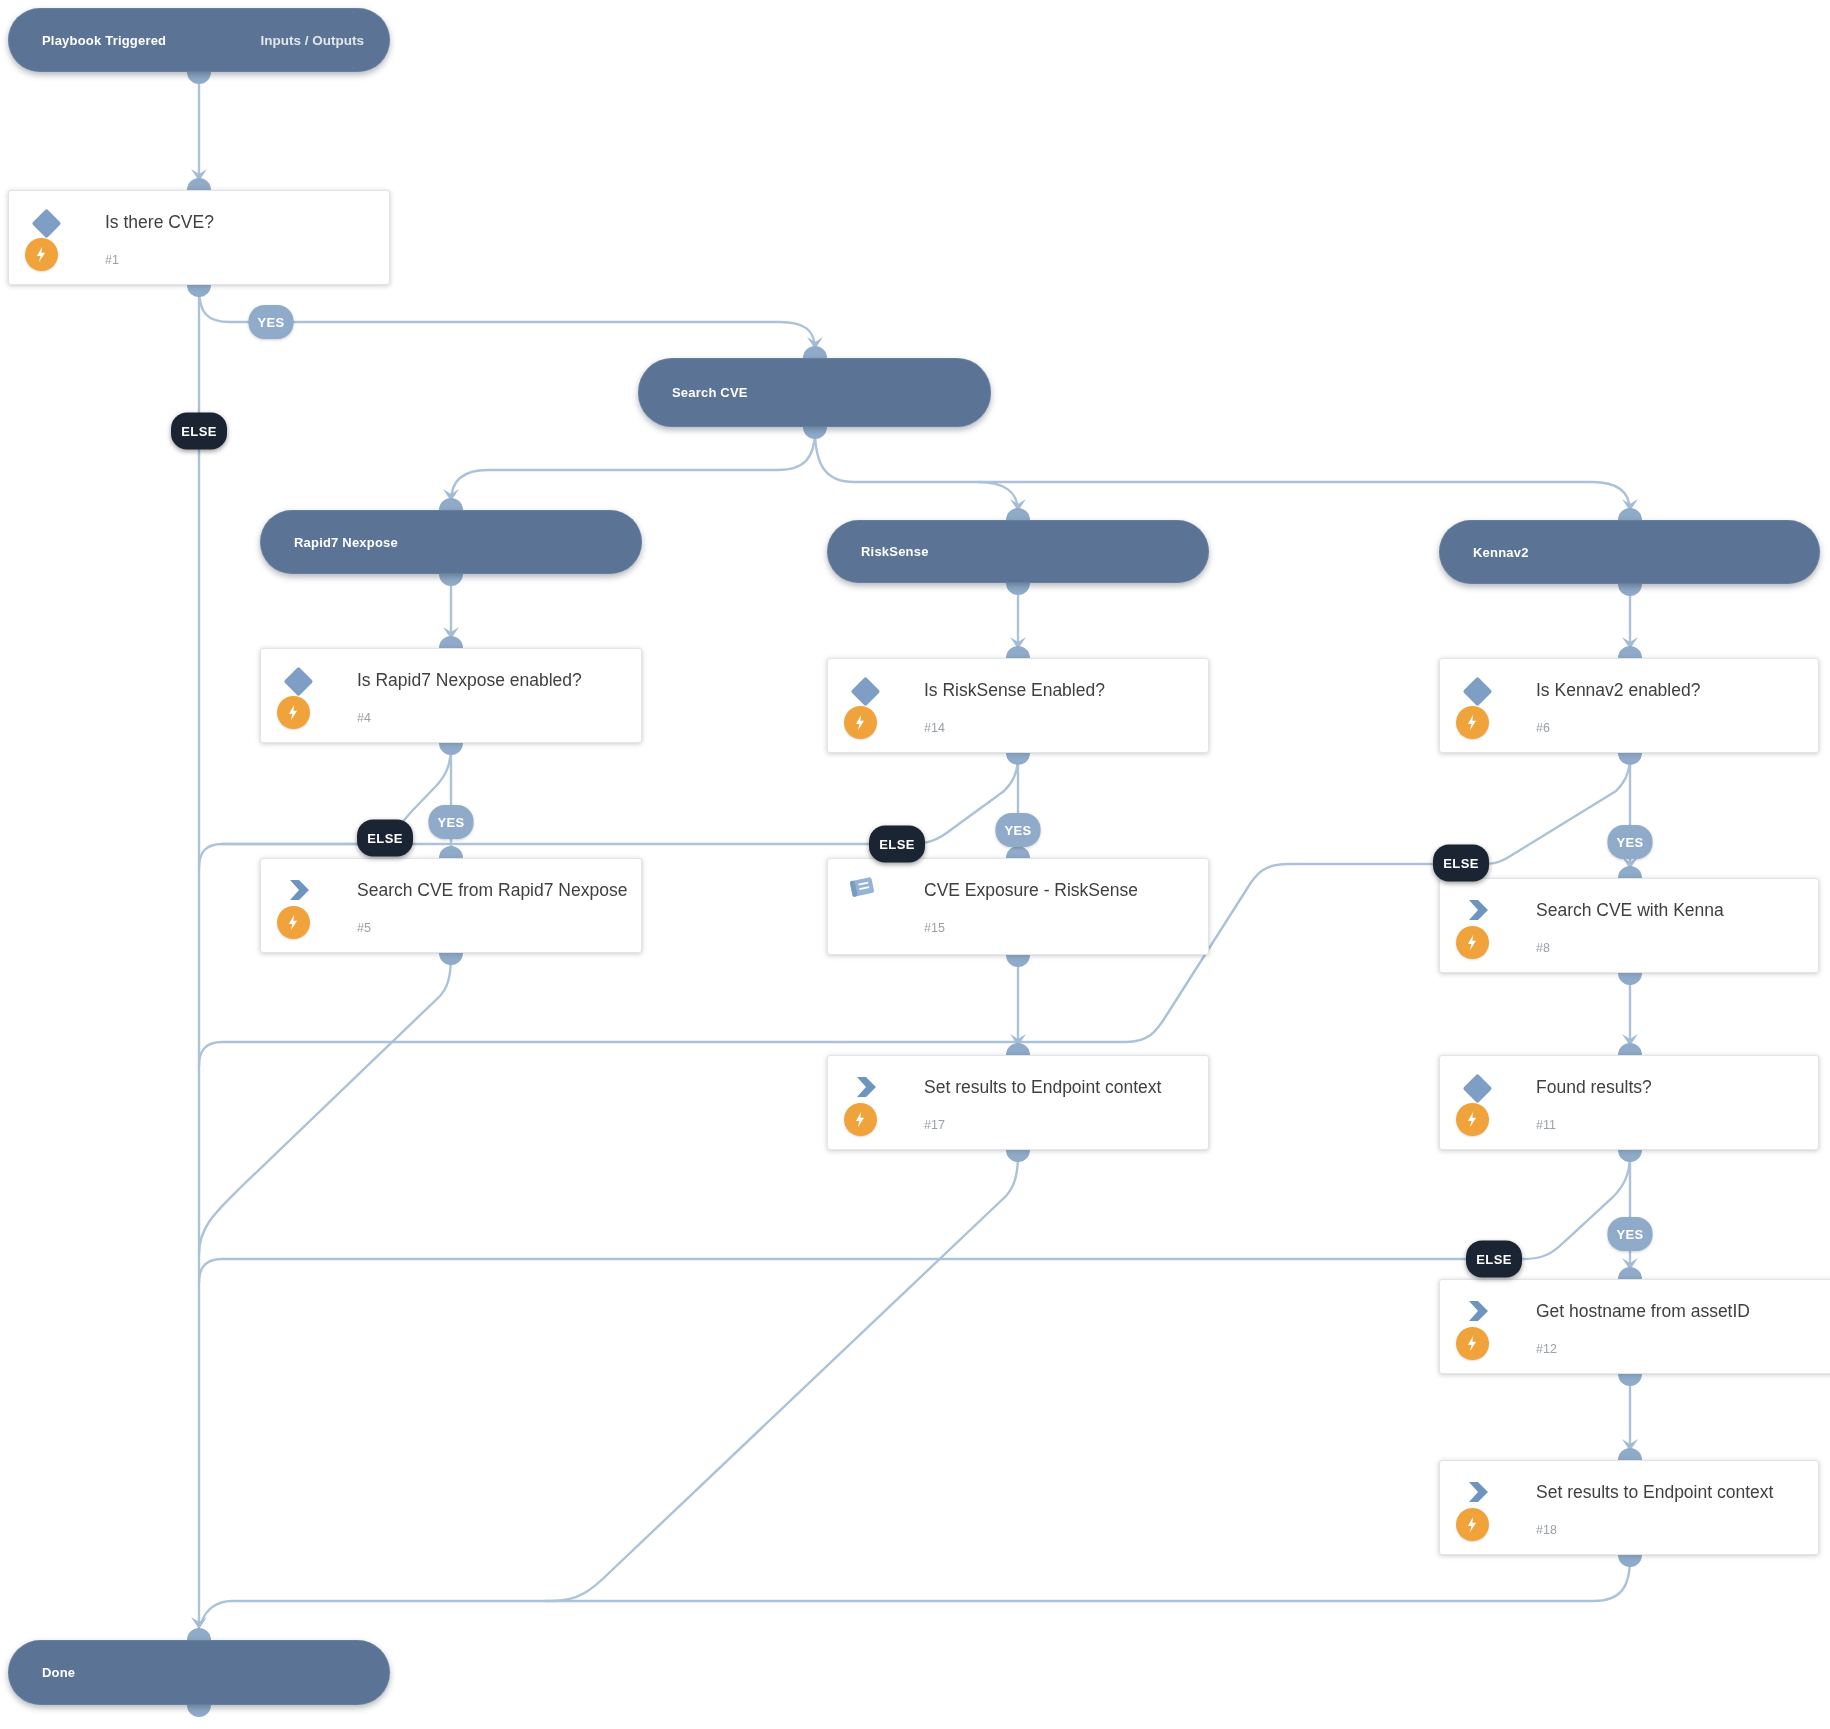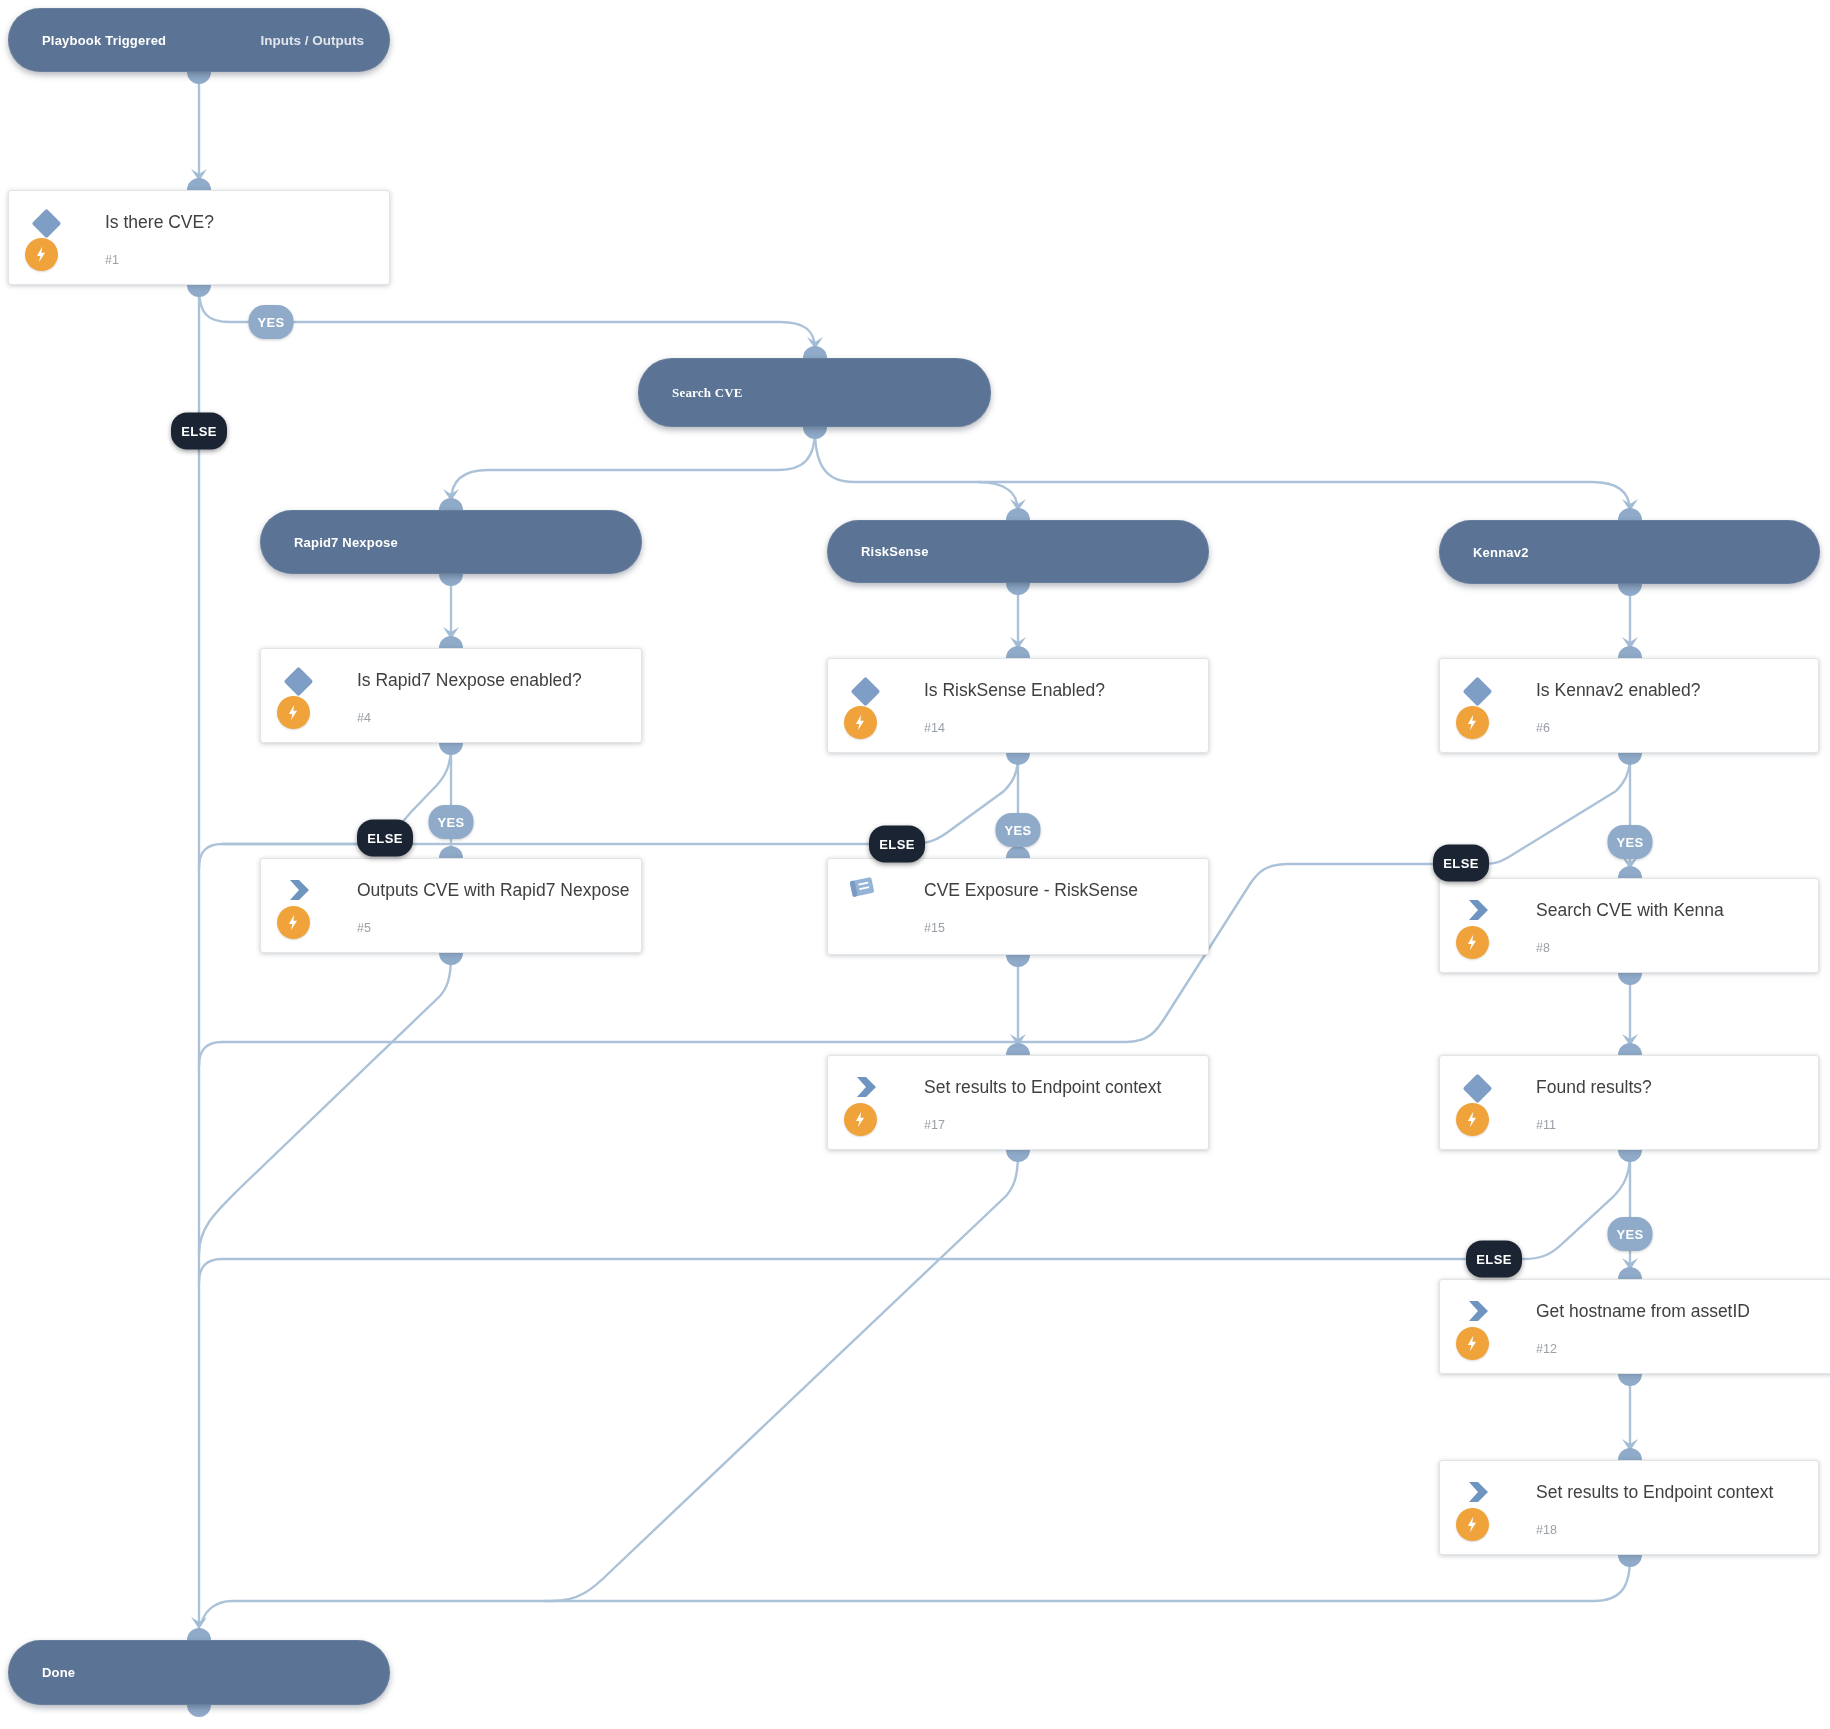--- a/index.html
+++ b/index.html
@@ -128,21 +128,21 @@
       <circle class="cdot" cx="199" cy="1640" r="12"></circle>
         <circle class="cdot" cx="199" cy="1705" r="12"></circle>
     </g>
   </svg>
 
   <div class="pill" style="left:8px;top:8px;width:382px;height:64px;">
     <span class="ptitle">Playbook Triggered</span>
     <span class="plink">Inputs / Outputs</span>
   </div>
 
-  <div class="pill" style="left:638px;top:358px;width:353px;height:69px;font-family:Liberation Serif, serif;">
+  <div class="pill" style="left:638px;top:358px;width:353px;height:69px;">
     <span class="ptitle">Search CVE</span>
   </div>
 
   <div class="pill" style="left:260px;top:510px;width:382px;height:64px;">
     <span class="ptitle">Rapid7 Nexpose</span>
   </div>
 
   <div class="pill" style="left:827px;top:520px;width:382px;height:63px;">
     <span class="ptitle">RiskSense</span>
   </div>
@@ -174,21 +174,21 @@
           <path d="M13 1 L5.5 14 h5 l-2.2 9 L17 9.5 h-5.2 z" fill="#fff"></path>
         </svg>
     </div>
     <div class="num">#4</div>
   </div>
 
   <div class="card" style="left:260px;top:858px;width:382px;height:95px;">
     <svg class="chev" viewBox="0 0 26 26">
       <path d="M4,3 L13,3 L23,13 L13,23 L4,23 L13,13 Z" fill="#6e95bf"></path>
     </svg>
-    <div class="ttl">Outputs CVE with Rapid7 Nexpose</div>
+    <div class="ttl">Search CVE from Rapid7 Nexpose</div>
     <div class="bolt">
       <svg viewBox="0 0 24 24">
           <path d="M13 1 L5.5 14 h5 l-2.2 9 L17 9.5 h-5.2 z" fill="#fff"></path>
         </svg>
     </div>
     <div class="num">#5</div>
   </div>
 
   <div class="card" style="left:827px;top:658px;width:382px;height:95px;">
     <div class="diamond"></div>

